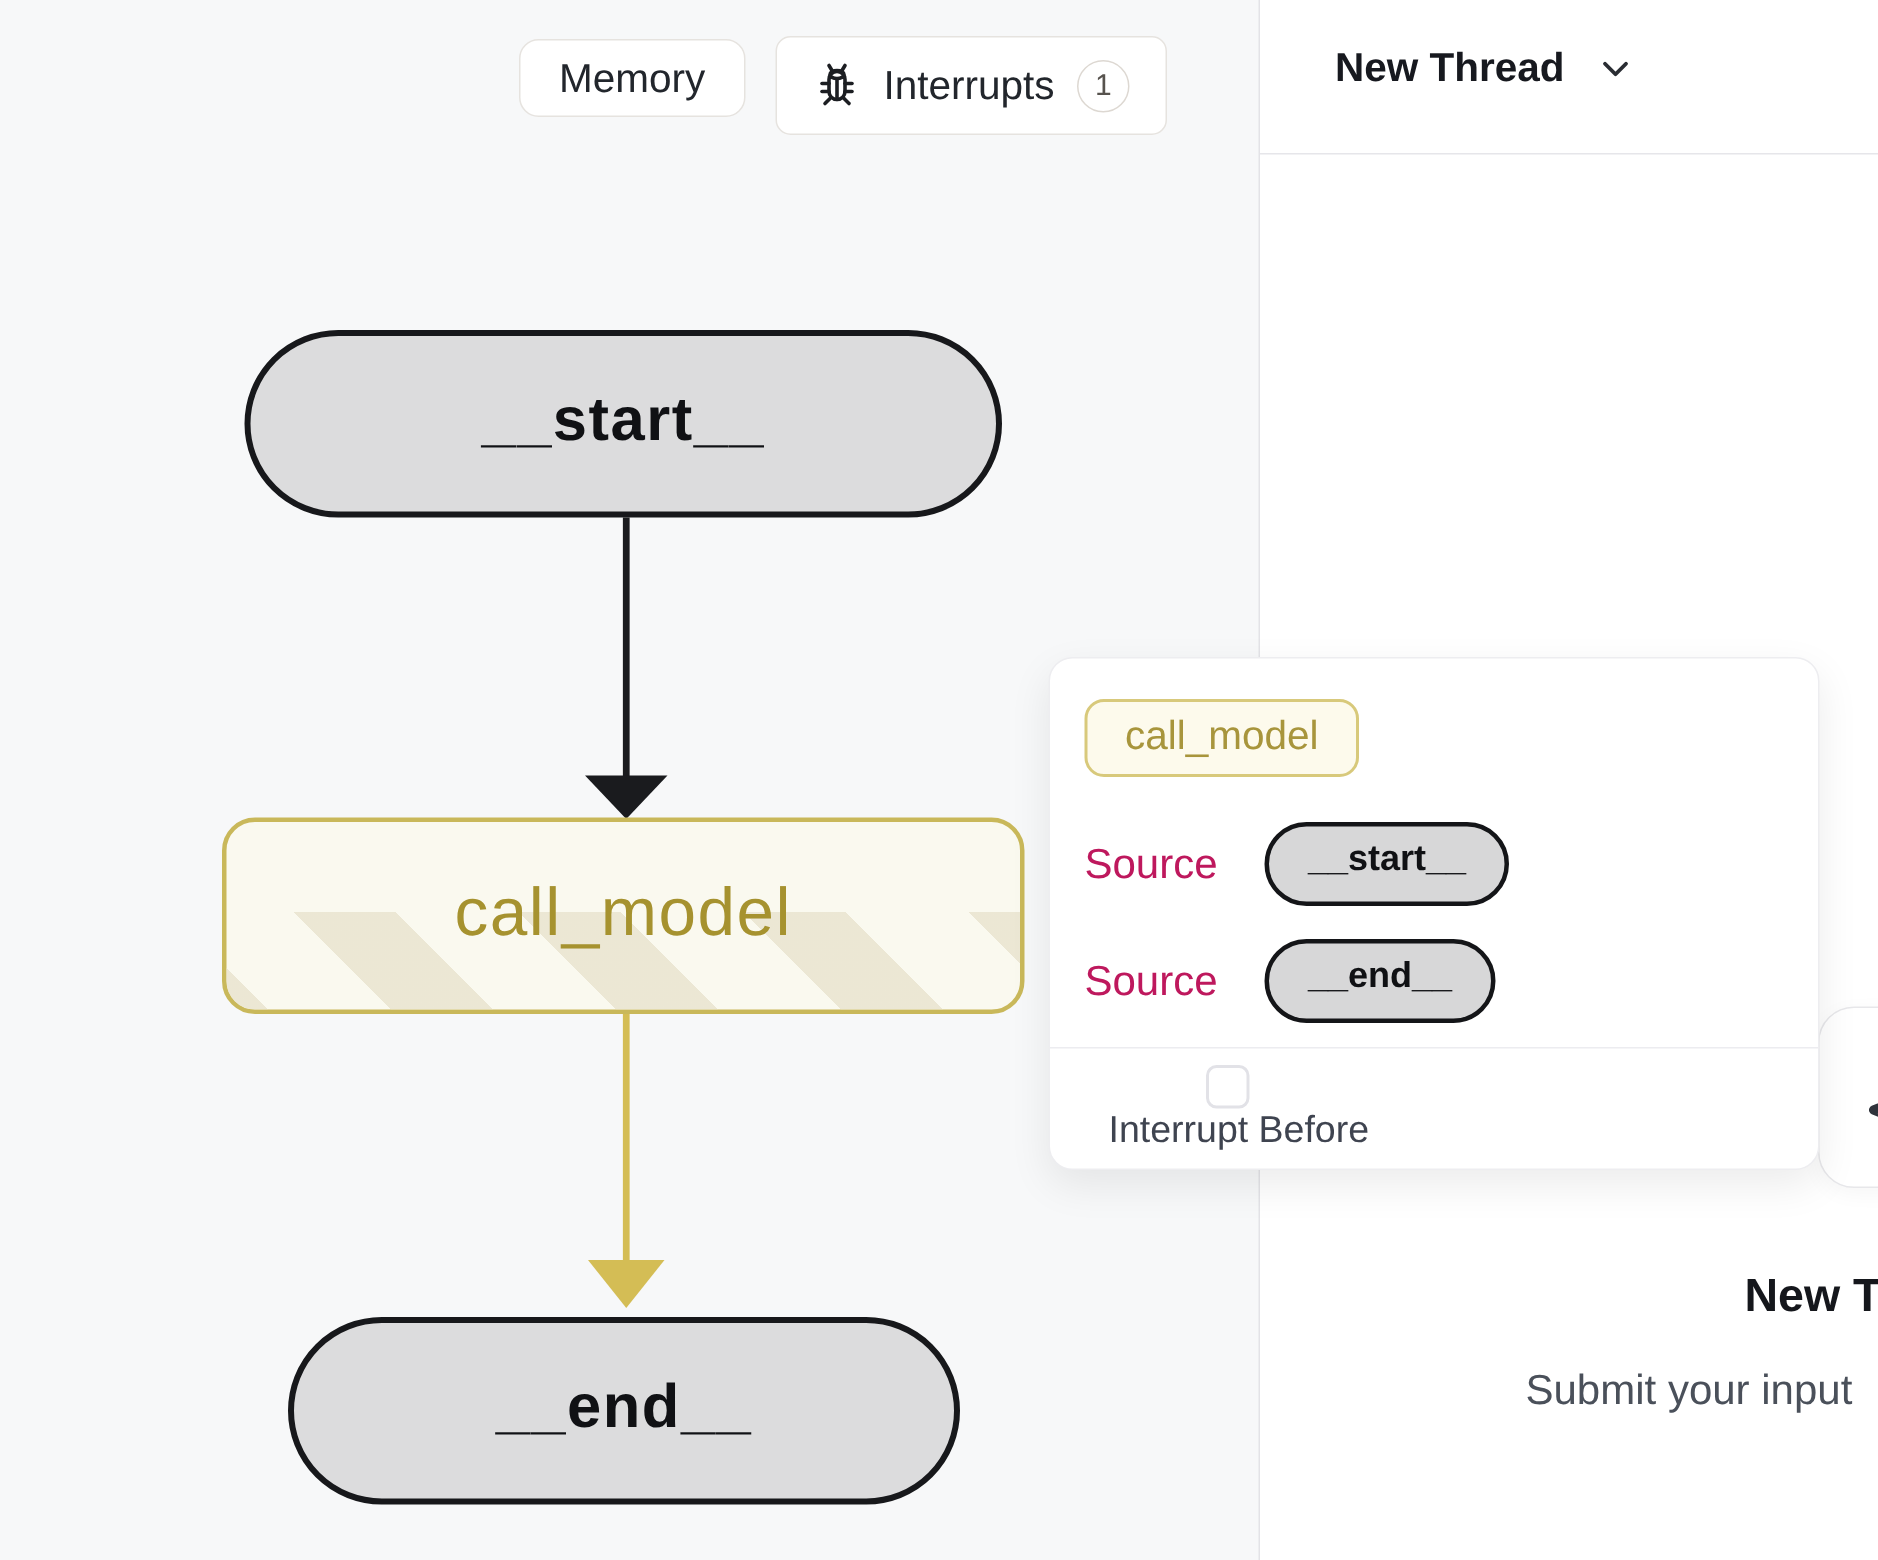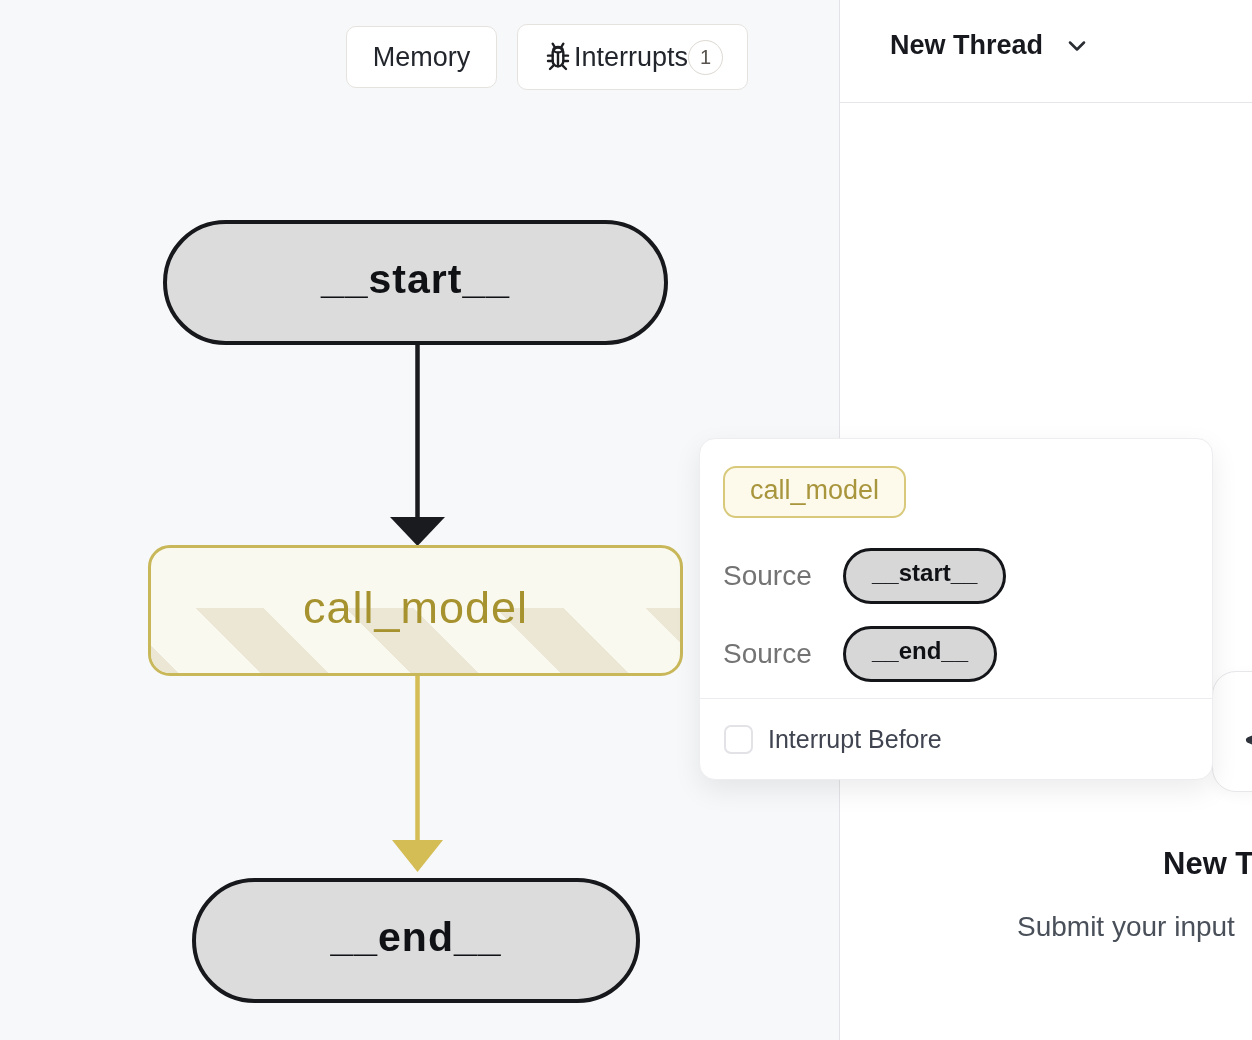--- a/index.html
+++ b/index.html
@@ -14,22 +14,22 @@
     position:absolute; left:0; top:0; width:840px; height:1040px;
     background:#f7f8f9; border-right:1px solid #e3e3e7;
   }
 
   
   .toolbar-btn {
     position:absolute; display:flex; align-items:center; justify-content:center;
     background:#ffffff; border:1px solid #e6e3df; border-radius:10px;
     font-size:27px; color:#22262c; cursor:pointer;
   }
-  .btn-memory { left:346px; top:26px; width:151px; height:62px; }
-  .btn-interrupts { left:517px; top:24px; height:66px; padding:0 24px; }
+  .btn-memory { left:346px; top:26px; width:151px; height:52px;border-radius:13px; }
+  .btn-interrupts { left:517px; top:24px; height:66px; padding:0 24px; gap:15px; }
   .count-badge {
     display:flex; align-items:center; justify-content:center;
     width:35px; height:35px; border-radius:50%;
     border:1.5px solid #ddd8d2; color:#57534e; font-size:20px; background:#fff;
   }
 
   
   .node {
     position:absolute; display:flex; align-items:center; justify-content:center;
     color:#101114;
@@ -92,40 +92,40 @@
     background:#ffffff; border:1px solid #ededf0; border-radius:16px;
     box-shadow:0 10px 28px rgba(0,0,0,0.08); z-index:5; overflow:hidden;
   }
   .popover-body { padding:27px 23px 0 23px; }
   .node-badge {
     display:inline-flex; align-items:center; height:52px; padding:0 25px 4px 25px;
     border:2px solid #d8c97b; border-radius:13px; background:#fdfaec;
     color:#a8953c; font-size:27px; cursor:pointer;
   }
   .kv-row { display:flex; align-items:center; margin-top:22px; }
-  .kv-label { width:120px; font-size:28px; color:#737373; }
+  .kv-label { width:120px; font-size:28px; color:#be185d; }
   .mini-pill {
     display:inline-flex; align-items:center; justify-content:center;
     height:56px; padding:0 26px 6px 26px; border:3px solid #141518; border-radius:999px;
     background:#d7d7d8; color:#101114; font-size:24px; font-weight:700;
   }
   .popover-footer {
     position:absolute; left:0; right:0; bottom:0; height:81px;
     border-top:1px solid #ececf0; display:flex; align-items:center; padding:0 24px;
   }
   .checkbox {
     width:29px; height:29px; border-radius:7px; border:2px solid #e2e2e7;
     background:#fff; display:flex; align-items:center; justify-content:center;
     cursor:pointer; flex:none;
   }
   .checkbox.checked { border-color:#4f9e92; background:#ecf6f2; }
   .checkbox svg { display:none; }
   .checkbox.checked svg { display:block; }
   .cb-label { font-size:25px; color:#3f4450; margin-left:15px; white-space:nowrap; }
-  .cb-group { display:flex; align-items:center; }
+  .cb-group { display:flex; align-items:center;flex-direction:column; }
   .gap { width:28px; flex:none; }
 </style>
 </head>
 <body>
 
 <div class="canvas">
 
   <div class="toolbar-btn btn-memory">
     <span>Memory</span>
   </div>

